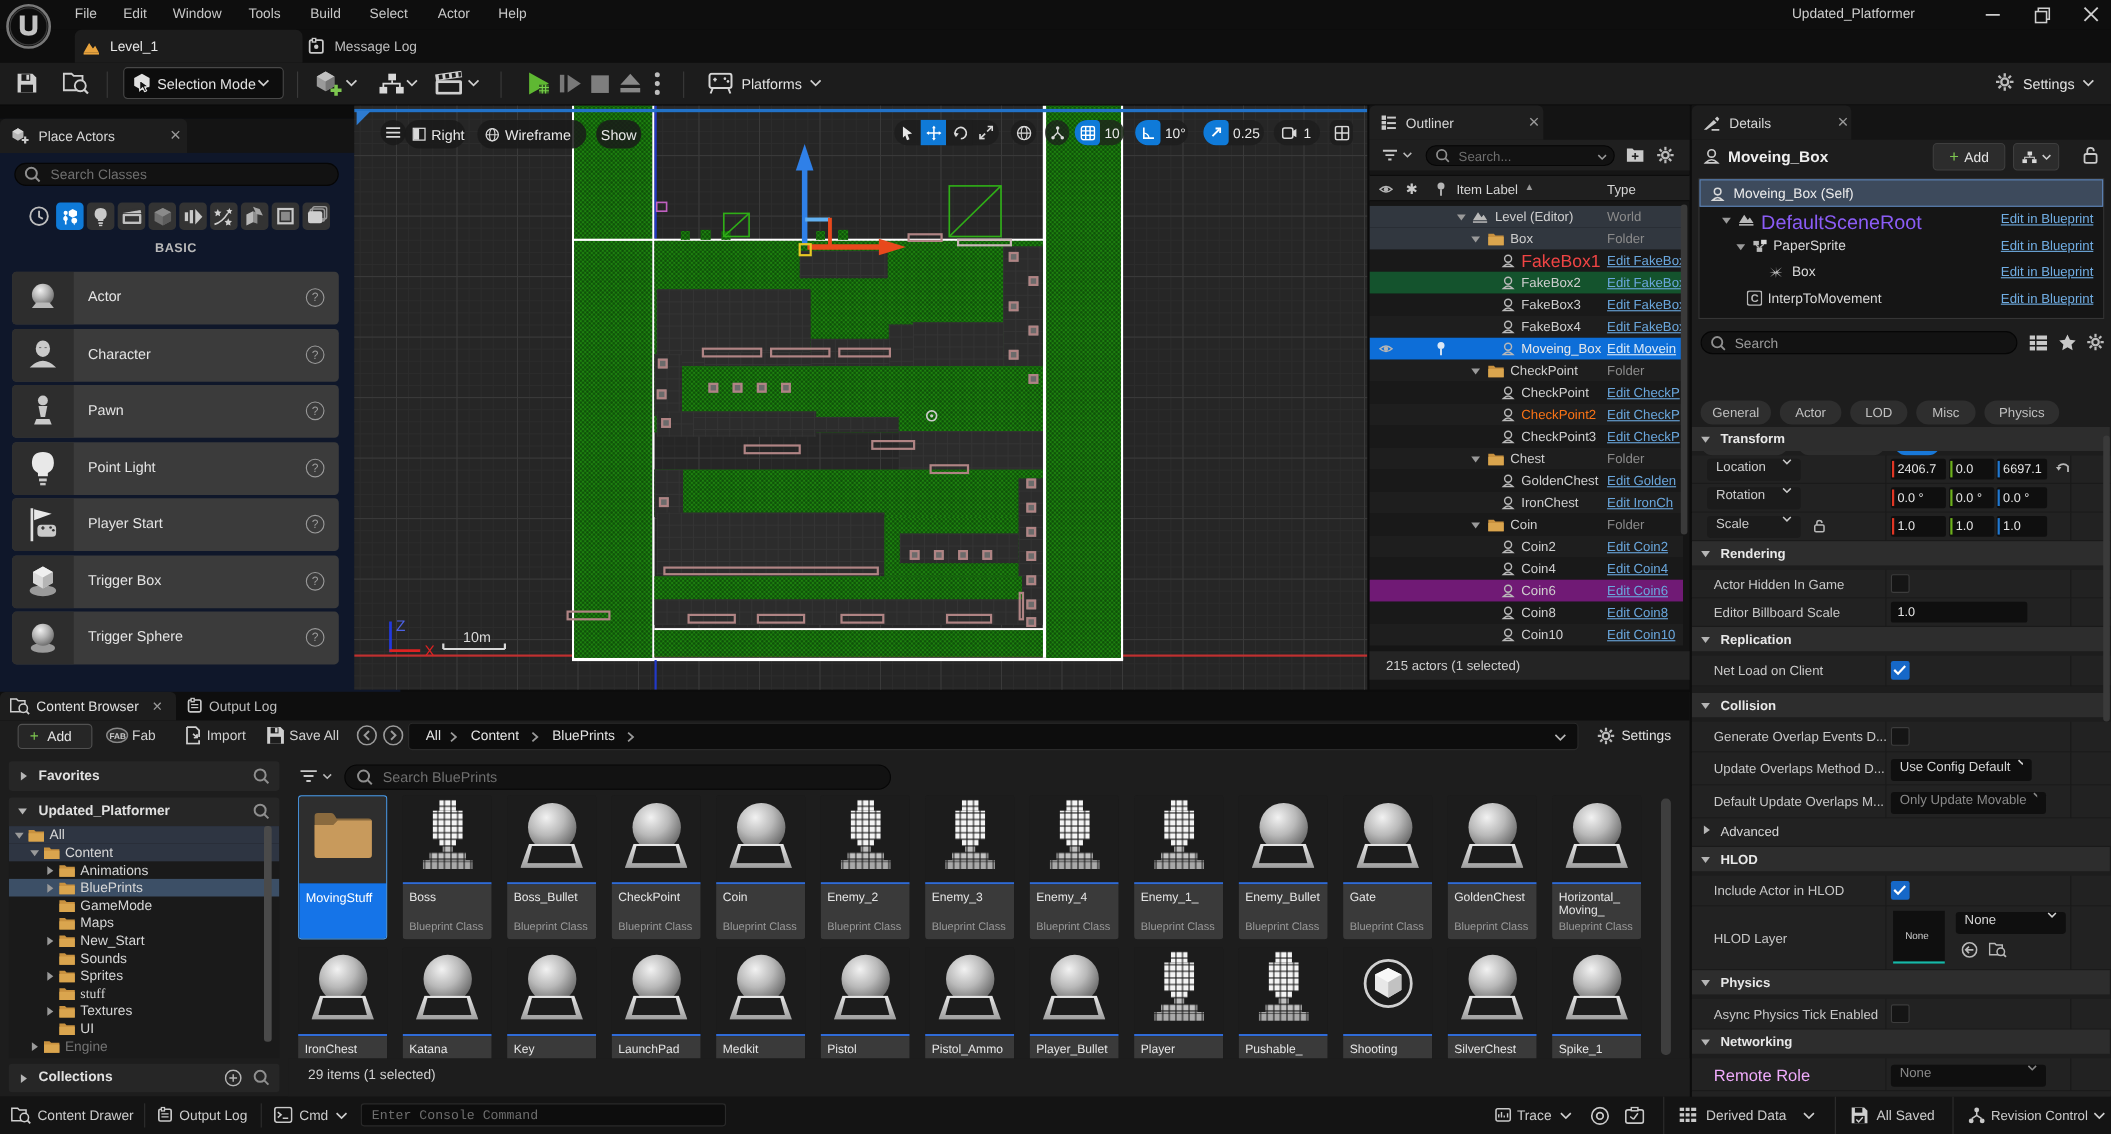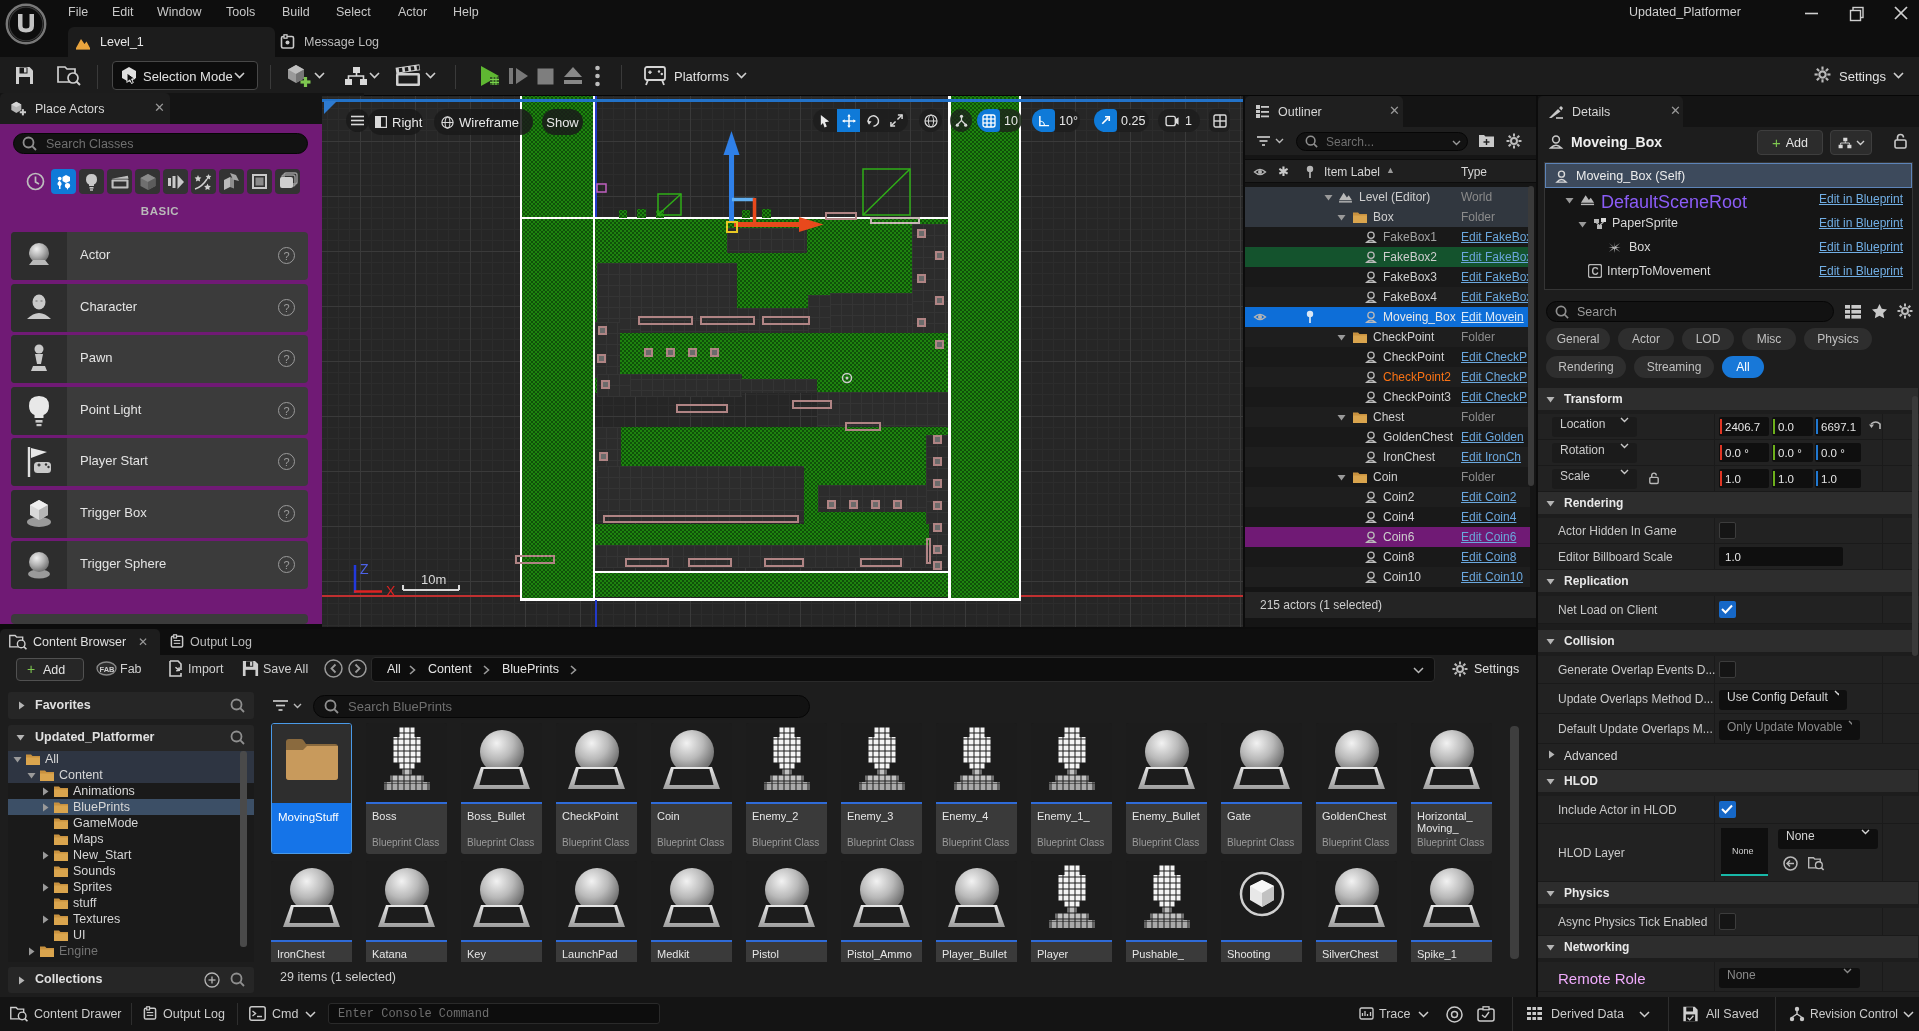--- a/index.html
+++ b/index.html
@@ -42,21 +42,21 @@
 .dk { position:absolute; background:#2c2c2c;
  background-image:linear-gradient(#343434 1px, transparent 1px), linear-gradient(90deg,#343434 1px, transparent 1px);
  background-size:11px 11px; }
 .pink { position:absolute; border:2px solid #b08484; }
 .pdot { position:absolute; width:9px; height:9px; border:2px solid #b08484; background:#6b6b6b; }
 .wline { position:absolute; background:#ffffff; }
 .vpill { position:absolute; height:26px; background:rgba(26,26,26,0.85); border-radius:13px; display:flex; align-items:center; color:#e8e8e8; font-size:13px; }
 .vbtn { position:absolute; width:26px; height:26px; background:rgba(26,26,26,0.85); display:flex; align-items:center; justify-content:center; }
 
 .dhead { position:absolute; left:0; width:380px; height:22px; background:#2d2d2d; display:flex; align-items:center; color:#e8e8e8; font-size:12px; font-weight:bold; }
-.chip { position:absolute; height:22px; background:#2e2e2e; border-radius:11px; color:#c0c0c0; font-size:12px; display:flex; align-items:center; justify-content:center; }
+.chip { position:absolute; height:22px; background:#2e2e2e; border-radius:11px; color:#c0c0c0; font-size:12px; display:flex; align-items:center; justify-content:center;margin-top:36px; }
 .nfield { position:absolute; height:19px; background:#0f0f0f; border-radius:2px; color:#e6e6e6; font-size:11.5px; display:flex; align-items:center; padding-left:6px; }
 .nbar { position:absolute; left:1px; top:2px; width:2px; height:15px; }
 .cbox { position:absolute; width:17px; height:17px; background:#151515; border:1px solid #3c3c3c; border-radius:2px; }
 .ddbtn { position:absolute; height:20px; background:#0f0f0f; border-radius:3px; color:#cccccc; font-size:12px; display:flex; align-items:flex-start; padding:0 8px; white-space:nowrap; }
 .ebplink { position:absolute; right:9px; color:#71aee4; text-decoration:underline; font-size:12px; }
 
 .cbtn { position:absolute; display:flex; align-items:center; color:#d0d0d0; font-size:12.5px; }
 .tile { position:absolute; width:81px; height:131px; border-radius:3px; overflow:hidden; background:#1c1c1c; }
 .tile .img { position:absolute; left:0; top:0; width:81px; height:79px; background:#1c1c1c; }
 .tile .bar { position:absolute; left:0; top:79px; width:81px; height:2px; background:#2f6bd8; }
@@ -276,21 +276,21 @@
         <path d="M1 1 L5.5 5.5 L10 1" fill="none" stroke="#cfcfcf" stroke-width="1.6"></path>
       </svg>
     <svg class="abs" style="left:1814px;top:9px" width="17" height="17" viewBox="0 0 16 16">
         <use href="#gear"></use>
       </svg>
     <span class="abs txt" style="left:1839px;top:12px;color:#e2e2e2;font-size:13px">Settings</span>
     <svg class="abs" style="left:1893px;top:15px" width="11" height="7">
         <path d="M1 1 L5.5 5.5 L10 1" fill="none" stroke="#cfcfcf" stroke-width="1.6"></path>
       </svg>
   </div>
-  <div class="panel" id="leftpanel" style="left:0;top:93px;width:364px;height:531px;background:#701a75;">
+  <div class="panel" id="leftpanel" style="left:0;top:108px;width:364px;height:531px;background:#0f172a;">
     <div class="phead"></div>
     <div class="ptab" style="left:0;width:170px;background:#1d1d1d;">
       <svg width="17" height="15" viewBox="0 0 27 24">
           <path d="M10 1 L18 5.5 L18 14.5 L10 19 L2 14.5 L2 5.5 Z" fill="#b5b5b5"></path>
           <path d="M10 1 L18 5.5 L10 10 L2 5.5 Z" fill="#d5d5d5"></path>
           <g stroke="#cccccc" stroke-width="3.2">
             <line x1="20.5" y1="13" x2="20.5" y2="23"></line>
             <line x1="15.5" y1="18" x2="25.5" y2="18"></line>
           </g>
         </svg>
@@ -813,21 +813,21 @@
             <path d="M1 5.5 L15 5.5 L15 13 L1 13 Z" fill="#daa54e"></path>
           </svg>
           <span class="abs" style="left:128px;top:3px;color:#cfcfcf;font-size:12px">Box</span>
           <span class="abs" style="left:216px;top:3px;color:#8b8b8b;font-size:12px">Folder</span>
         </div>
       <div class="abs" style="left:0;top:40px;width:285px;height:20px;background:#191919;overflow:hidden;">
           <svg class="abs" style="left:119px;top:3px" width="14" height="14" viewBox="0 0 16 16">
             <circle cx="8" cy="6" r="3.6" fill="none" stroke="#b9b9b9" stroke-width="1.5"></circle>
             <path d="M3 14 q5-5 10 0 Z" fill="none" stroke="#b9b9b9" stroke-width="1.5"></path>
           </svg>
-          <span class="abs" style="left:138px;top:3px;color:#a3a3a3;font-size:12px">FakeBox1</span>
+          <span class="abs" style="left:138px;top:3px;color:#ef4444;font-size:16px">FakeBox1</span>
           <span class="abs" style="left:216px;top:3px;color:#6aa7dd;text-decoration:underline;font-size:12px;">Edit FakeBox1</span>
         </div>
       <div class="abs" style="left:0;top:60px;width:285px;height:20px;background:#14532d;overflow:hidden;">
           <svg class="abs" style="left:119px;top:3px" width="14" height="14" viewBox="0 0 16 16">
             <circle cx="8" cy="6" r="3.6" fill="none" stroke="#b9b9b9" stroke-width="1.5"></circle>
             <path d="M3 14 q5-5 10 0 Z" fill="none" stroke="#b9b9b9" stroke-width="1.5"></path>
           </svg>
           <span class="abs" style="left:138px;top:3px;color:#cfcfcf;font-size:12px">FakeBox2</span>
           <span class="abs" style="left:216px;top:3px;color:#6aa7dd;text-decoration:underline;font-size:12px;">Edit FakeBox2</span>
         </div>
@@ -1430,21 +1430,21 @@
             <path d="M1 2.5 L6 2.5 L7.5 4 L15 4 L15 13 L1 13 Z" fill="#c8913f"></path>
             <path d="M1 5.5 L15 5.5 L15 13 L1 13 Z" fill="#daa54e"></path>
           </svg>
           <span style="position:absolute;left:65px;top:1px;color:#d6d6d6;font-size:12.5px;">Sprites</span>
         </div>
       <div class="abs" style="left:0;top:144px;width:246px;height:16px;">
           <svg style="position:absolute;left:45px;top:1px" width="16" height="14" viewBox="0 0 16 14">
             <path d="M1 2.5 L6 2.5 L7.5 4 L15 4 L15 13 L1 13 Z" fill="#c8913f"></path>
             <path d="M1 5.5 L15 5.5 L15 13 L1 13 Z" fill="#daa54e"></path>
           </svg>
-          <span style="position:absolute;left:65px;top:1px;color:#d6d6d6;font-size:12.5px;">stuff</span>
+          <span style="position:absolute;left:65px;top:1px;color:#d6d6d6;font-size:12.5px;font-family:Liberation Serif, serif;">stuff</span>
         </div>
       <div class="abs" style="left:0;top:160px;width:246px;height:16px;">
           <svg style="position:absolute;left:34px;top:4px" width="7" height="9">
             <path d="M1 0.5 L1 8.5 L6.5 4.5 Z" fill="#9a9a9a"></path>
           </svg>
           <svg style="position:absolute;left:45px;top:1px" width="16" height="14" viewBox="0 0 16 14">
             <path d="M1 2.5 L6 2.5 L7.5 4 L15 4 L15 13 L1 13 Z" fill="#c8913f"></path>
             <path d="M1 5.5 L15 5.5 L15 13 L1 13 Z" fill="#daa54e"></path>
           </svg>
           <span style="position:absolute;left:65px;top:1px;color:#d6d6d6;font-size:12.5px;">Textures</span>

